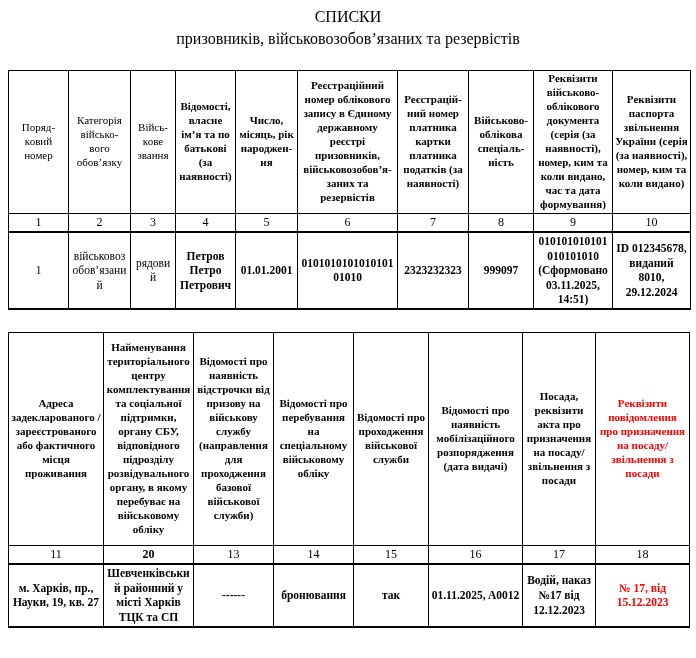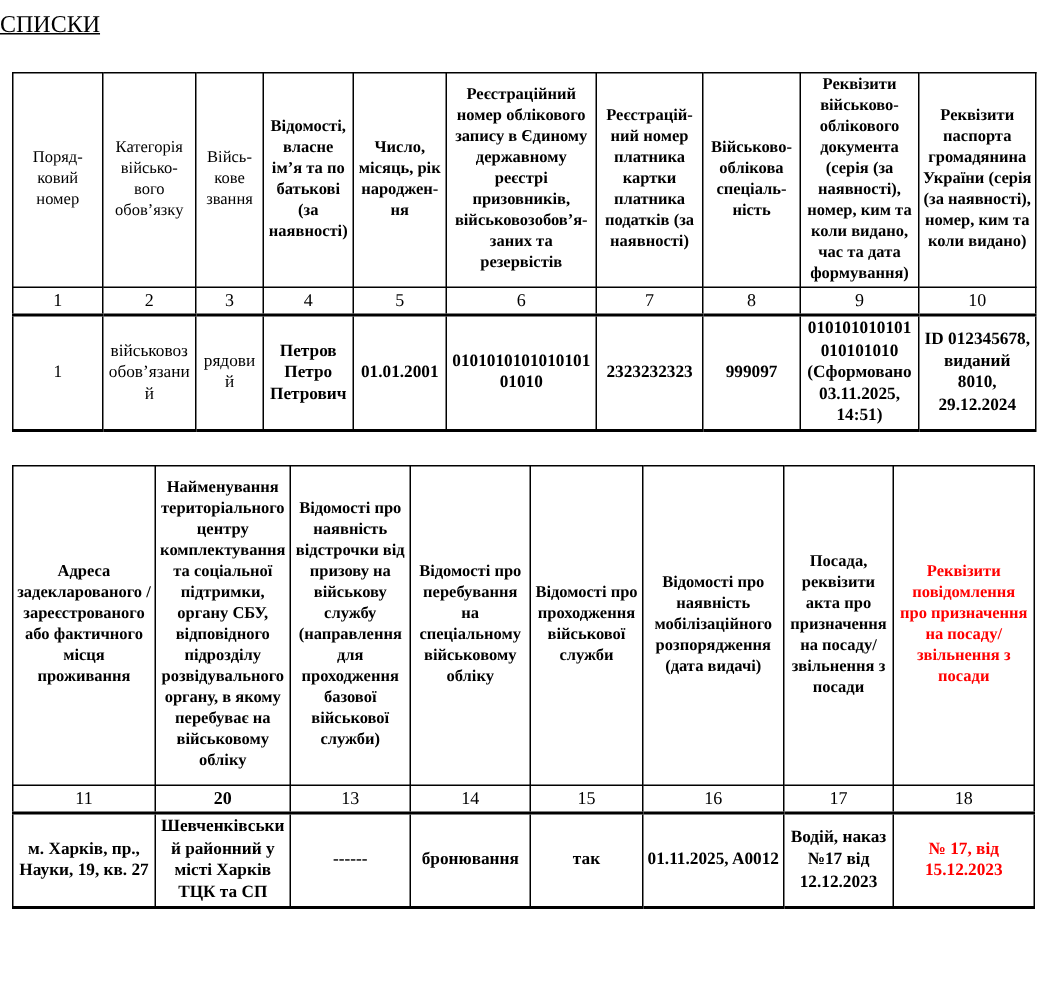--- a/index.html
+++ b/index.html
@@ -1,21 +1,21 @@
 <!DOCTYPE html>
 <html><head>
 <meta charset="utf-8">
 <style>
   html,body{margin:0;padding:0;background:#fff;}
   .page{
     width:696px;height:658px;background:#fff;overflow:hidden;
     font-family:"Liberation Serif","DejaVu Serif",serif;color:#000;
     box-sizing:border-box;
   }
-  .title{ padding-top:6px; font-size:16px; line-height:22px;text-decoration:underline; }
+  .title{ text-align:center; padding-top:6px; font-size:16px; line-height:22px; }
   table.t{
     border-collapse:collapse; table-layout:fixed; margin-left:8px;
   }
   table.t1{ margin-top:20px; }
   table.t2{ margin-top:22px; }
   .t td{
     border:1px solid #000;
     text-align:center; vertical-align:middle;
     padding:1px 2px;
     font-size:11px; line-height:1.27;
@@ -33,20 +33,21 @@
   .b{ font-weight:bold; }
   .red{ color:#FF0000; }
 </style>
 </head>
 <body>
 
 <div class="page">
 
   <div class="title">
     <div>СПИСКИ</div>
+    <div>призовників, військовозобов’язаних та резервістів</div>
   </div>
 
   <table class="t t1">
     <colgroup>
       <col style="width:60px">
         <col style="width:62px">
         <col style="width:45px">
       <col style="width:60px">
         <col style="width:62px">
         <col style="width:100px">
@@ -59,21 +60,21 @@
         <tr class="hdr">
       <td>Поряд-ковий номер</td>
       <td>Категорія військо-вого обов’язку</td>
       <td>Війсь-кове звання</td>
       <td class="b">Відомості, власне ім’я та по батькові (за наявності)</td>
       <td class="b">Число, місяць, рік народжен-ня</td>
       <td class="b">Реєстраційний номер облікового запису в Єдиному державному реєстрі призовників, військовозобов’я-заних та резервістів</td>
       <td class="b">Реєстрацій-ний номер платника картки платника податків (за наявності)</td>
       <td class="b">Військово-облікова спеціаль-ність</td>
       <td class="b">Реквізити військово-облікового документа (серія (за наявності), номер, ким та коли видано, час та дата формування)</td>
-      <td class="b">Реквізити паспорта громадянина України (серія (за наявності), номер, ким та коли видано)</td>
+      <td class="b">Реквізити паспорта звільнення України (серія (за наявності), номер, ким та коли видано)</td>
     </tr>
     <tr class="num">
       <td>1</td>
       <td>2</td>
       <td>3</td>
       <td>4</td>
       <td>5</td>
       <td>6</td>
       <td>7</td>
       <td>8</td>

